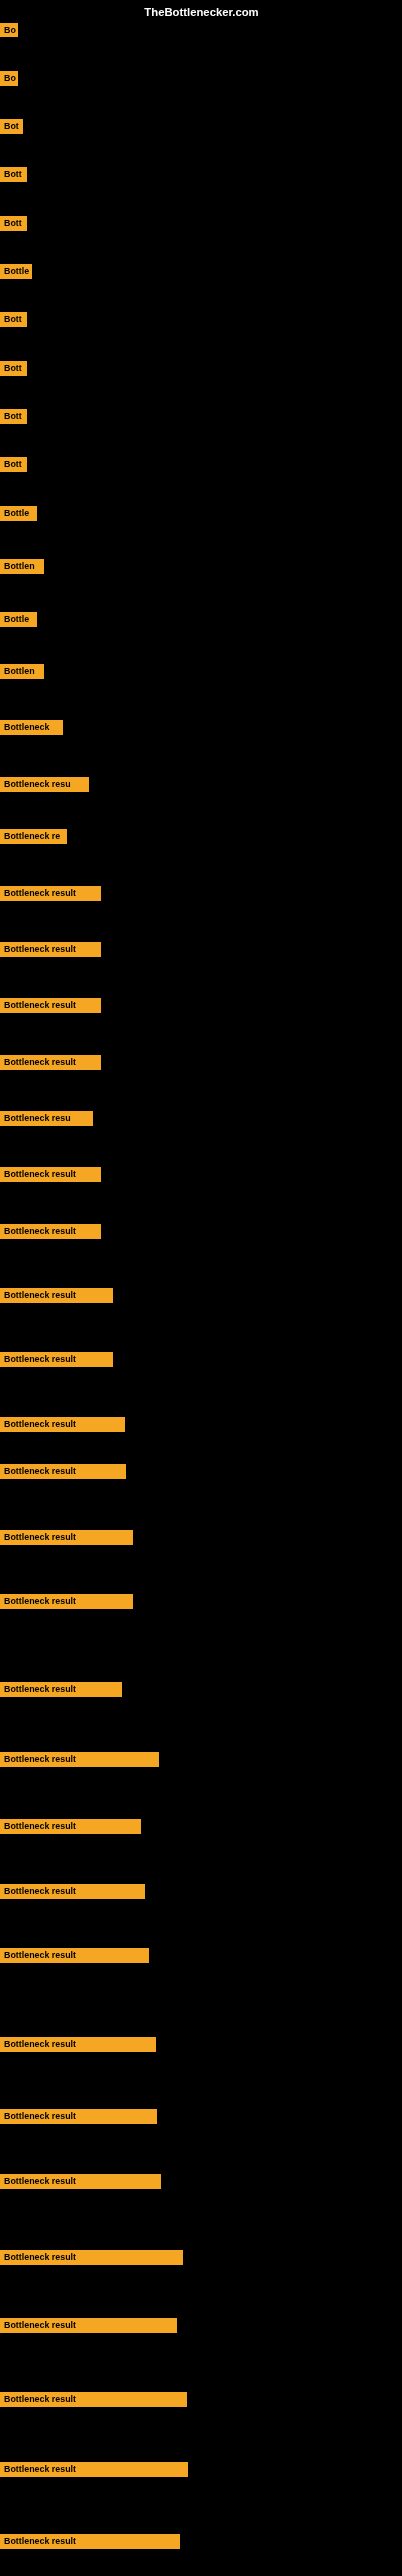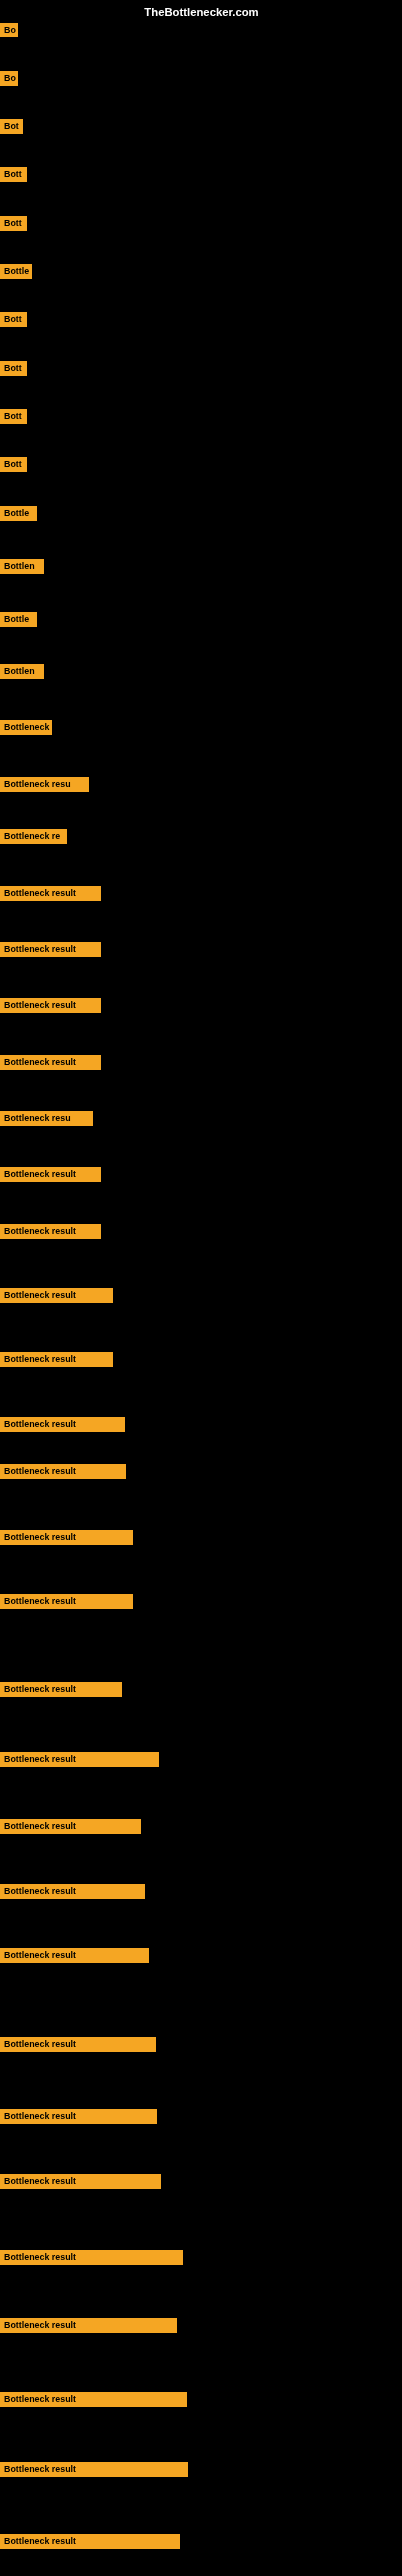--- a/index.html
+++ b/index.html
@@ -52,21 +52,21 @@
     <div class="badge-container" style="top: 216px;"><span class="badge" style="max-width: 27px; width: 27px;">Bott</span></div>
     <div class="badge-container" style="top: 264px;"><span class="badge" style="max-width: 32px; width: 32px;">Bottle</span></div>
     <div class="badge-container" style="top: 312px;"><span class="badge" style="max-width: 27px; width: 27px;">Bott</span></div>
     <div class="badge-container" style="top: 361px;"><span class="badge" style="max-width: 27px; width: 27px;">Bott</span></div>
     <div class="badge-container" style="top: 409px;"><span class="badge" style="max-width: 27px; width: 27px;">Bott</span></div>
     <div class="badge-container" style="top: 457px;"><span class="badge" style="max-width: 27px; width: 27px;">Bott</span></div>
     <div class="badge-container" style="top: 506px;"><span class="badge" style="max-width: 37px; width: 37px;">Bottle</span></div>
     <div class="badge-container" style="top: 559px;"><span class="badge" style="max-width: 44px; width: 44px;">Bottlen</span></div>
     <div class="badge-container" style="top: 612px;"><span class="badge" style="max-width: 37px; width: 37px;">Bottle</span></div>
     <div class="badge-container" style="top: 664px;"><span class="badge" style="max-width: 44px; width: 44px;">Bottlen</span></div>
-    <div class="badge-container" style="top: 720px;"><span class="badge" style="max-width: 63px; width: 52px;">Bottleneck</span></div>
+    <div class="badge-container" style="top: 720px;"><span class="badge" style="max-width: 63px; width: 63px;">Bottleneck</span></div>
     <div class="badge-container" style="top: 777px;"><span class="badge" style="max-width: 89px; width: 89px;">Bottleneck resu</span></div>
     <div class="badge-container" style="top: 829px;"><span class="badge" style="max-width: 79px; width: 67px;">Bottleneck re</span></div>
     <div class="badge-container" style="top: 886px;"><span class="badge" style="max-width: 101px; width: 101px;">Bottleneck result</span></div>
     <div class="badge-container" style="top: 942px;"><span class="badge" style="max-width: 101px; width: 101px;">Bottleneck result</span></div>
     <div class="badge-container" style="top: 998px;"><span class="badge" style="max-width: 101px; width: 101px;">Bottleneck result</span></div>
     <div class="badge-container" style="top: 1055px;"><span class="badge" style="max-width: 101px; width: 101px;">Bottleneck result</span></div>
     <div class="badge-container" style="top: 1111px;"><span class="badge" style="max-width: 93px; width: 93px;">Bottleneck resu</span></div>
     <div class="badge-container" style="top: 1167px;"><span class="badge" style="max-width: 101px; width: 101px;">Bottleneck result</span></div>
     <div class="badge-container" style="top: 1224px;"><span class="badge" style="max-width: 101px; width: 101px;">Bottleneck result</span></div>
     <div class="badge-container" style="top: 1288px;"><span class="badge" style="max-width: 113px; width: 113px;">Bottleneck result</span></div>

